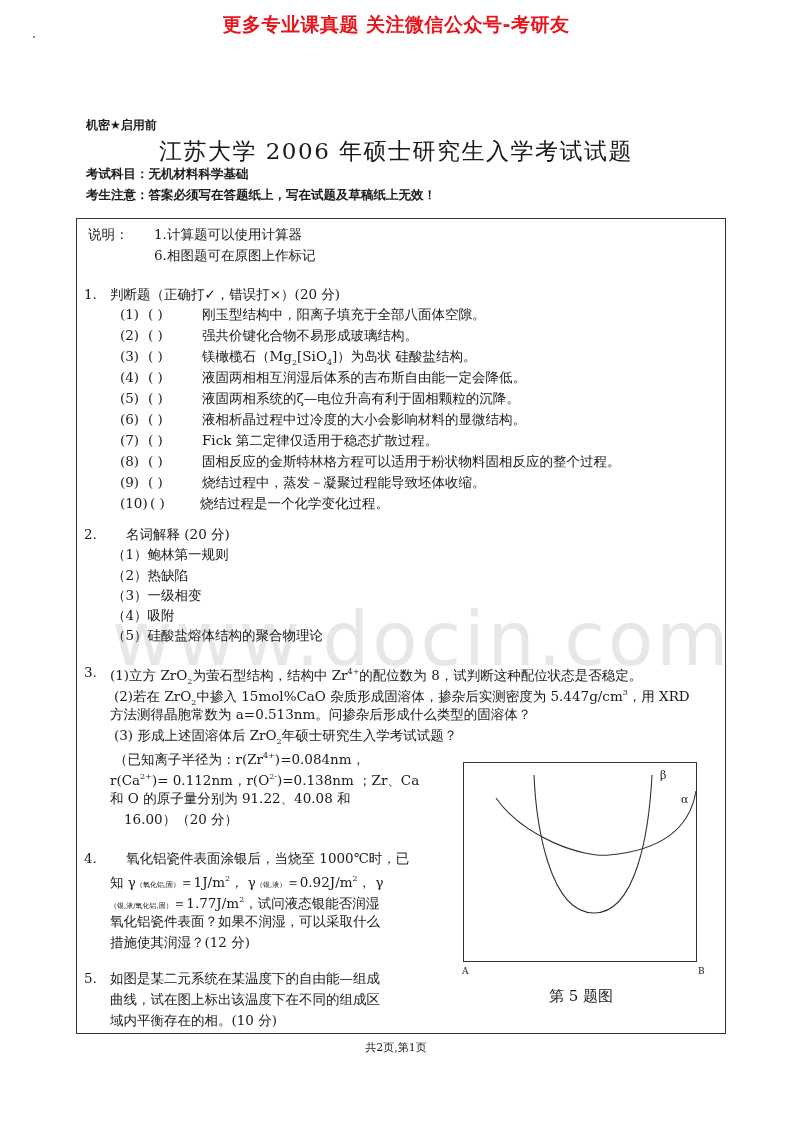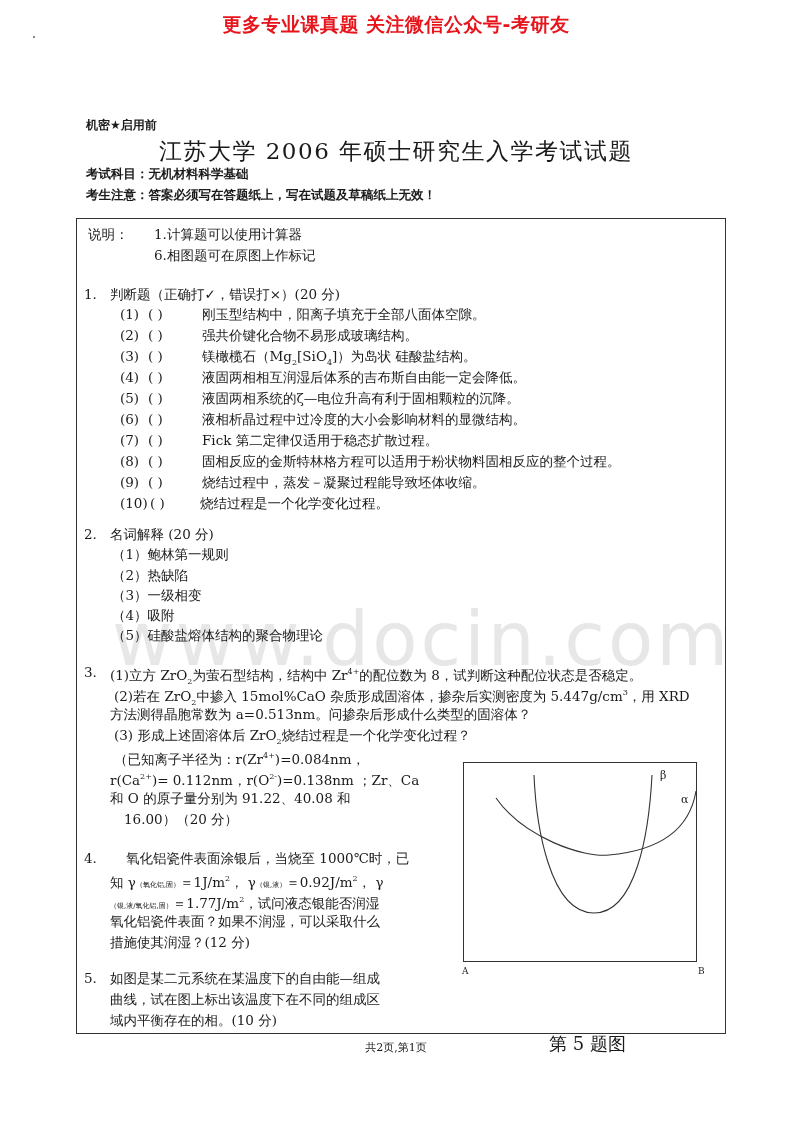--- a/index.html
+++ b/index.html
@@ -12,21 +12,21 @@
     .meta.subj { top: 166px; }
     .meta.note { top: 187px; }
     .box { position: absolute; left: 76px; top: 218px; width: 650px; height: 816px; border: 1.5px solid #333; box-sizing: border-box; }
     .line { position: absolute; font-size: 13.5px; white-space: nowrap; line-height: 20px; }
     sup { font-size: 8px; vertical-align: 6px; }
     sub { font-size: 8px; }
     .tiny { font-size: 7px; }
     .watermark { position: absolute; left: 112px; top: 596px; font-family: "DejaVu Sans", sans-serif; font-size: 74px; color: rgba(170,170,170,0.28); letter-spacing: 3px; white-space: nowrap; pointer-events: none; }
     .fig { position: absolute; left: 463px; top: 762px; width: 234px; height: 200px; border: 1.2px solid #333; box-sizing: border-box; }
     .figlabel { position: absolute; font-size: 9px; font-family: "DejaVu Serif", serif; }
-    .caption { position: absolute; left: 549px; top: 1032px; font-size: 18px; }
+    .caption { position: absolute; left: 549px; top: 987px; font-size: 15px; }
     .footer { position: absolute; left: 0; width: 792px; top: 1040px; text-align: center; font-size: 11px; }
   </style>
 </head>
 <body>
 
 <div class="banner">更多专业课真题 关注微信公众号-考研友</div>
 <div class="dot"></div>
 
 <div class="secret">机密★启用前</div>
 <div class="title">江苏大学 2006 年硕士研究生入学考试试题</div>
@@ -80,32 +80,32 @@
   <div class="line" style="left:120px; top:472px;">(9)</div>
   <div class="line" style="left:148px; top:472px;">(   )</div>
   <div class="line" style="left:202px; top:472px;">烧结过程中，蒸发－凝聚过程能导致坯体收缩。</div>
 
   <div class="line" style="left:120px; top:493px;">(10)</div>
   <div class="line" style="left:150px; top:493px;">(   )</div>
   <div class="line" style="left:200px; top:493px;">烧结过程是一个化学变化过程。</div>
 </div>
 
 <div class="line" style="left:84px; top:524px;">2.</div>
-<div class="line" style="left:110px; top:524px;">名词解释 (20 分)</div>
+<div class="line" style="left:126px; top:524px;">名词解释 (20 分)</div>
 <div class="line" style="left:112px; top:544px;">（1）鲍林第一规则</div>
 <div class="line" style="left:112px; top:565px;">（2）热缺陷</div>
 <div class="line" style="left:112px; top:585px;">（3）一级相变</div>
 <div class="line" style="left:112px; top:605px;">（4）吸附</div>
 <div class="line" style="left:112px; top:625px;">（5）硅酸盐熔体结构的聚合物理论</div>
 
 <div class="line" style="left:84px; top:662px;">3.</div>
 <div class="line" style="left:110px; top:662px;"><span>(1)立方 ZrO</span><sub>2</sub><span>为萤石型结构，结构中 Zr</span><sup>4+</sup><span>的配位数为 8，试判断这种配位状态是否稳定。</span></div>
 <div class="line" style="left:114px; top:683px;"><span>(2)若在 ZrO</span><sub>2</sub><span>中掺入 15mol%CaO 杂质形成固溶体，掺杂后实测密度为 5.447g/cm</span><sup>3</sup><span>，用 XRD</span></div>
 <div class="line" style="left:110px; top:704px;">方法测得晶胞常数为 a=0.513nm。问掺杂后形成什么类型的固溶体？</div>
-<div class="line" style="left:114px; top:725px;"><span>(3) 形成上述固溶体后 ZrO</span><sub>2</sub><span>烧结过程是一个化学变化过程？</span></div>
+<div class="line" style="left:114px; top:725px;"><span>(3) 形成上述固溶体后 ZrO</span><sub>2</sub><span>年硕士研究生入学考试试题？</span></div>
 <div class="line" style="left:114px; top:746px;"><span>（已知离子半径为：r(Zr</span><sup>4+</sup><span>)=0.084nm，</span></div>
 <div class="line" style="left:110px; top:767px;"><span>r(Ca</span><sup>2+</sup><span>)= 0.112nm，r(O</span><sup>2-</sup><span>)=0.138nm ；Zr、Ca</span></div>
 <div class="line" style="left:110px; top:788px;">和 O 的原子量分别为 91.22、40.08 和</div>
 <div class="line" style="left:110px; top:809px;margin-left:14px;">16.00）（20 分）</div>
 
 <div class="line" style="left:84px; top:848px;">4.</div>
 <div class="line" style="left:126px; top:848px;">氧化铝瓷件表面涂银后，当烧至 1000℃时，已</div>
 <div class="line" style="left:110px; top:869px;text-align:right;"><span>知 γ</span><span class="tiny">（氧化铝,固）</span><span>＝1J/m</span><sup>2</sup><span>， γ</span><span class="tiny">（银,液）</span><span>＝0.92J/m</span><sup>2</sup><span>， γ</span></div>
 <div class="line" style="left:110px; top:890px;"><span class="tiny">（银,液/氧化铝,固）</span><span>＝1.77J/m</span><sup>2</sup><span>，试问液态银能否润湿</span></div>
 <div class="line" style="left:110px; top:911px;">氧化铝瓷件表面？如果不润湿，可以采取什么</div>

